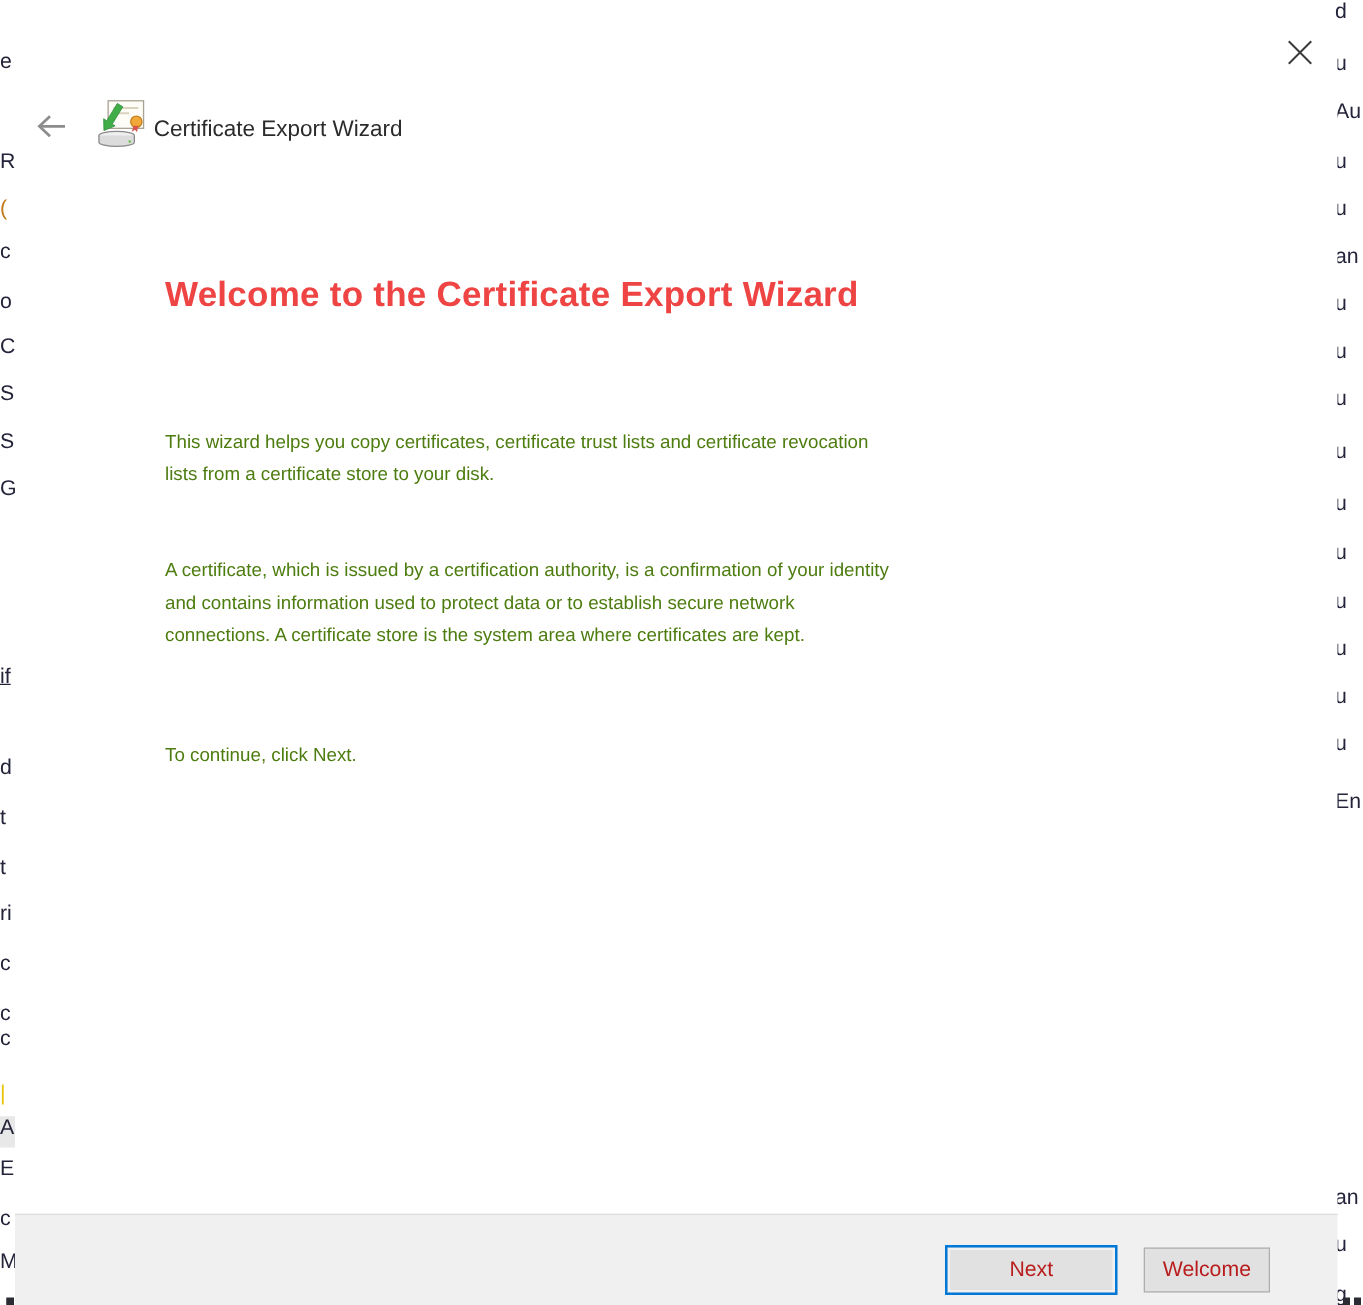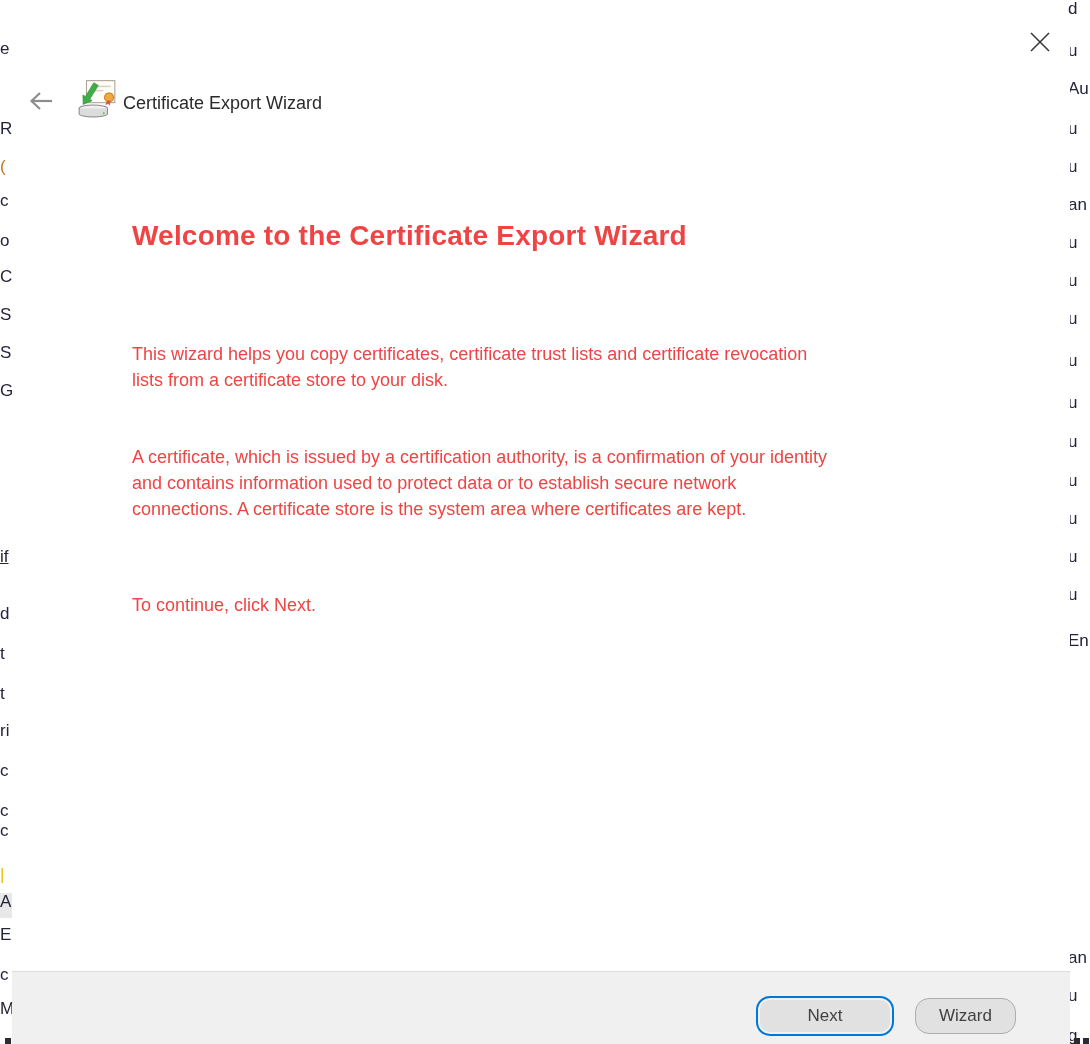--- a/index.html
+++ b/index.html
@@ -40,36 +40,35 @@
   .wizard-icon{position:absolute;left:64px;top:62px;width:42px;height:42px;}
   .dlg-title{
     position:absolute;left:111px;top:77px;font-size:18px;color:#2b2b2b;
   }
   .heading{
     position:absolute;left:120px;top:204px;width:880px;
     font-size:28px;font-weight:bold;color:#ef4444;letter-spacing:.2px;
   }
   .para{
     position:absolute;left:120px;width:890px;
-    font-size:18px;line-height:26px;color:#ef4444;white-space:pre-line;
+    font-size:15px;line-height:26px;color:#4d7c0f;white-space:pre-line;
   }
   .p1{top:325px;}
   .p2{top:428px;}
   .p3{top:576px;}
   
   .footer{
     position:absolute;left:0;top:955px;width:1058px;height:82px;
     background:#f0f0f0;border-top:1px solid #dcdcdc;box-sizing:border-box;
   }
   .btn{
     position:absolute;box-sizing:border-box;
-    background:#e1e1e1;color:#404040;font-size:17px;
+    background:#e1e1e1;color:#b91c1c;font-size:17px;
     display:flex;align-items:center;justify-content:center;cursor:pointer;
     font-family:"Liberation Sans","DejaVu Sans",sans-serif;
-    border-radius:14px;
   }
   .btn-next{
     left:744px;top:24px;width:138px;height:40px;
     border:2px solid #0078d7;box-shadow:inset 0 0 0 2px #f0f0f0;
   }
   .btn-cancel{
     left:903px;top:26px;width:101px;height:36px;
     border:1px solid #adadad;
   }
 </style>
@@ -80,21 +79,21 @@
   <div class="sel-row-edge"></div>
 <span class="frag left" style="top: 40px;">e</span>
     <span class="frag left" style="top: 120px;">R</span>
     <span class="frag left" style="top: 158px; color: rgb(192, 122, 26);">(</span>
     <span class="frag left" style="top: 192px;">c</span>
     <span class="frag left" style="top: 232px;">o</span>
     <span class="frag left" style="top: 268px;">C</span>
     <span class="frag left" style="top: 306px;">S:</span>
     <span class="frag left" style="top: 344px;">S:</span>
     <span class="frag left" style="top: 382px;">G</span>
-    <span class="frag left" style="top: 548px; text-decoration: underline;">if</span>
+    <span class="frag left" style="top: 532px; text-decoration: underline;">if</span>
     <span class="frag left" style="top: 605px;">d</span>
     <span class="frag left" style="top: 645px;">t</span>
     <span class="frag left" style="top: 685px;">t</span>
     <span class="frag left" style="top: 722px;">ri</span>
     <span class="frag left" style="top: 762px;">c</span>
     <span class="frag left" style="top: 802px;">c</span>
     <span class="frag left" style="top: 822px;">c</span>
     <span class="frag left" style="top: 866px; color: rgb(232, 196, 0);">|</span>
     <span class="frag left" style="top: 893px;">A</span>
     <span class="frag left" style="top: 926px;">E</span>
@@ -166,16 +165,16 @@
 
   <div class="para p1">This wizard helps you copy certificates, certificate trust lists and certificate revocation
 lists from a certificate store to your disk.</div>
   <div class="para p3">To continue, click Next.</div>
   <div class="para p2">A certificate, which is issued by a certification authority, is a confirmation of your identity
 and contains information used to protect data or to establish secure network
 connections. A certificate store is the system area where certificates are kept.</div>
 
   <div class="footer">
     <div class="btn btn-next">Next</div>
-    <div class="btn btn-cancel">Wizard</div>
+    <div class="btn btn-cancel">Welcome</div>
   </div>
 
 </div>
 
 </body></html>

